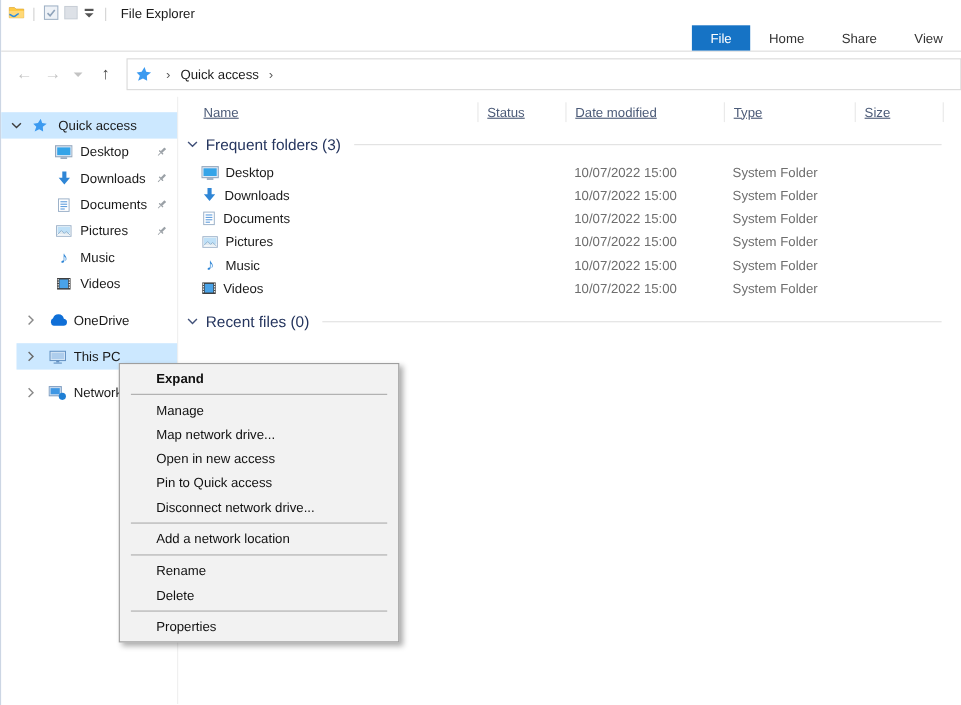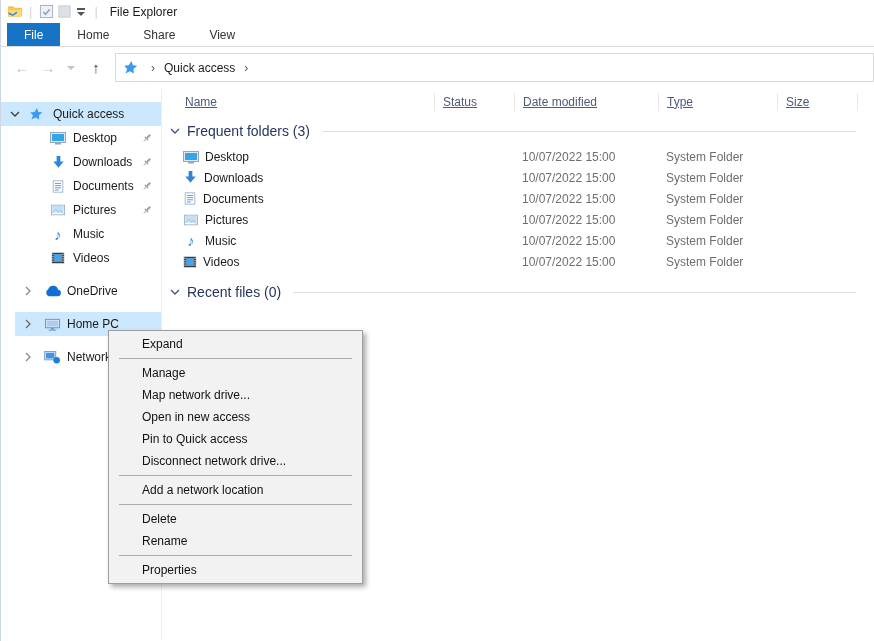--- a/index.html
+++ b/index.html
@@ -14,21 +14,21 @@
   
   .titlebar { height:23px; display:flex; align-items:center; padding-left:5px; }
   .qat-sep { color:#d6d6d6; margin:0 5px; font-size:13px; }
   .qat-btn { display:flex; align-items:center; justify-content:center; width:18px; height:18px; }
   .qat-drop { display:flex; flex-direction:column; align-items:center; width:16px; }
   .drop-bar { width:8px; height:2px; background:#555; margin-bottom:2px; }
   .drop-tri { width:0; height:0; border-left:4px solid transparent; border-right:4px solid transparent; border-top:4px solid #555; }
   .title-text { margin-left:7px; color:#1a1a1a; }
 
   
-  .tabs { height:24px; display:flex; align-items:stretch; padding-left:6px; border-bottom:1px solid #dcdcdc; }
+  .tabs { height:24px; display:flex; align-items:stretch; padding-left:6px; border-bottom:1px solid #dcdcdc;justify-content:flex-end; }
   .tab { padding:0 17px; display:flex; align-items:center; color:#333; cursor:default; }
   .tab.active { background:#1673c5; color:#fff; }
 
   
   .addressbar { height:41px; display:flex; align-items:center; padding-left:8px; }
   .nav-btn { width:26px; text-align:center; font-size:15px; color:#c3c3c3; }
   .nav-drop { width:0; height:0; border-left:4px solid transparent; border-right:4px solid transparent; border-top:4px solid #c3c3c3; margin:0 6px; }
   .nav-up { color:#4a4a4a; width:30px; text-align:center; font-size:15px; }
   .address-box { flex:1; height:29px; border:1px solid #d9d9d9; margin-left:4px; display:flex; align-items:center; padding-left:7px; }
   .crumb-sep { color:#555; margin:0 9px; font-size:12px; }
@@ -66,21 +66,21 @@
   .file-row .muted { color:#6e6e6e; padding-left:8px; }
   .rows-block { margin-top:4px; }
 
   
   .context-menu {
     position:absolute; left:107px; top:330px; width:255px;
     background:#f2f2f2; border:1px solid #9e9e9e; padding:2px 0;
     box-shadow:3px 3px 5px rgba(0,0,0,0.33); z-index:20;
   }
   .menu-item { height:22px; line-height:22px; padding-left:33px; color:#111; }
-  .menu-item.bold { font-weight:normal; }
+  .menu-item.bold { font-weight:bold; }
   .menu-sep { border-top:1px solid #ababab; margin:3px 10px; }
 </style>
 </head>
 <body>
 
 <div class="titlebar">
   <span class="qat-btn">
     <svg viewBox="0 0 16 16" width="16" height="15">
         <path d="M1 3h5l1.5 1.5H15V13H1z" fill="#ffca45" stroke="#d9a32a" stroke-width="0.6"></path>
         <path d="M1 6.5h14V13H1z" fill="#ffd978"></path>
@@ -285,21 +285,21 @@
           </svg>
       </span>
       <span class="side-icon">
         <svg viewBox="0 0 16 16" width="17" height="15">
             <rect x="0.5" y="2.5" width="15" height="9" fill="#d6e6f5" stroke="#6593c4"></rect>
             <rect x="2" y="4" width="12" height="6" fill="#aecdec"></rect>
             <rect x="6.5" y="11.5" width="3" height="1.8" fill="#6593c4"></rect>
             <rect x="4" y="13.4" width="8" height="1.1" fill="#6593c4"></rect>
           </svg>
       </span>
-      <span class="side-label">Home PC</span>
+      <span class="side-label">This PC</span>
     </div>
 
     <div class="side-row toplevel">
       <span class="chev">
         <svg width="8" height="10">
             <polyline points="2,1 6,5 2,9" fill="none" stroke="#8a8a8a" stroke-width="1.3"></polyline>
           </svg>
       </span>
       <span class="side-icon">
         <svg viewBox="0 0 18 14" width="17" height="13">
@@ -470,17 +470,17 @@
   <div class="menu-item bold">Expand</div>
   <div class="menu-sep"></div>
   <div class="menu-item">Manage</div>
   <div class="menu-item">Map network drive...</div>
   <div class="menu-item">Open in new access</div>
   <div class="menu-item">Pin to Quick access</div>
   <div class="menu-item">Disconnect network drive...</div>
   <div class="menu-sep"></div>
   <div class="menu-item">Add a network location</div>
   <div class="menu-sep"></div>
+  <div class="menu-item">Rename</div>
   <div class="menu-item">Delete</div>
-  <div class="menu-item">Rename</div>
   <div class="menu-sep"></div>
   <div class="menu-item">Properties</div>
 </div>
 
 </body></html>

